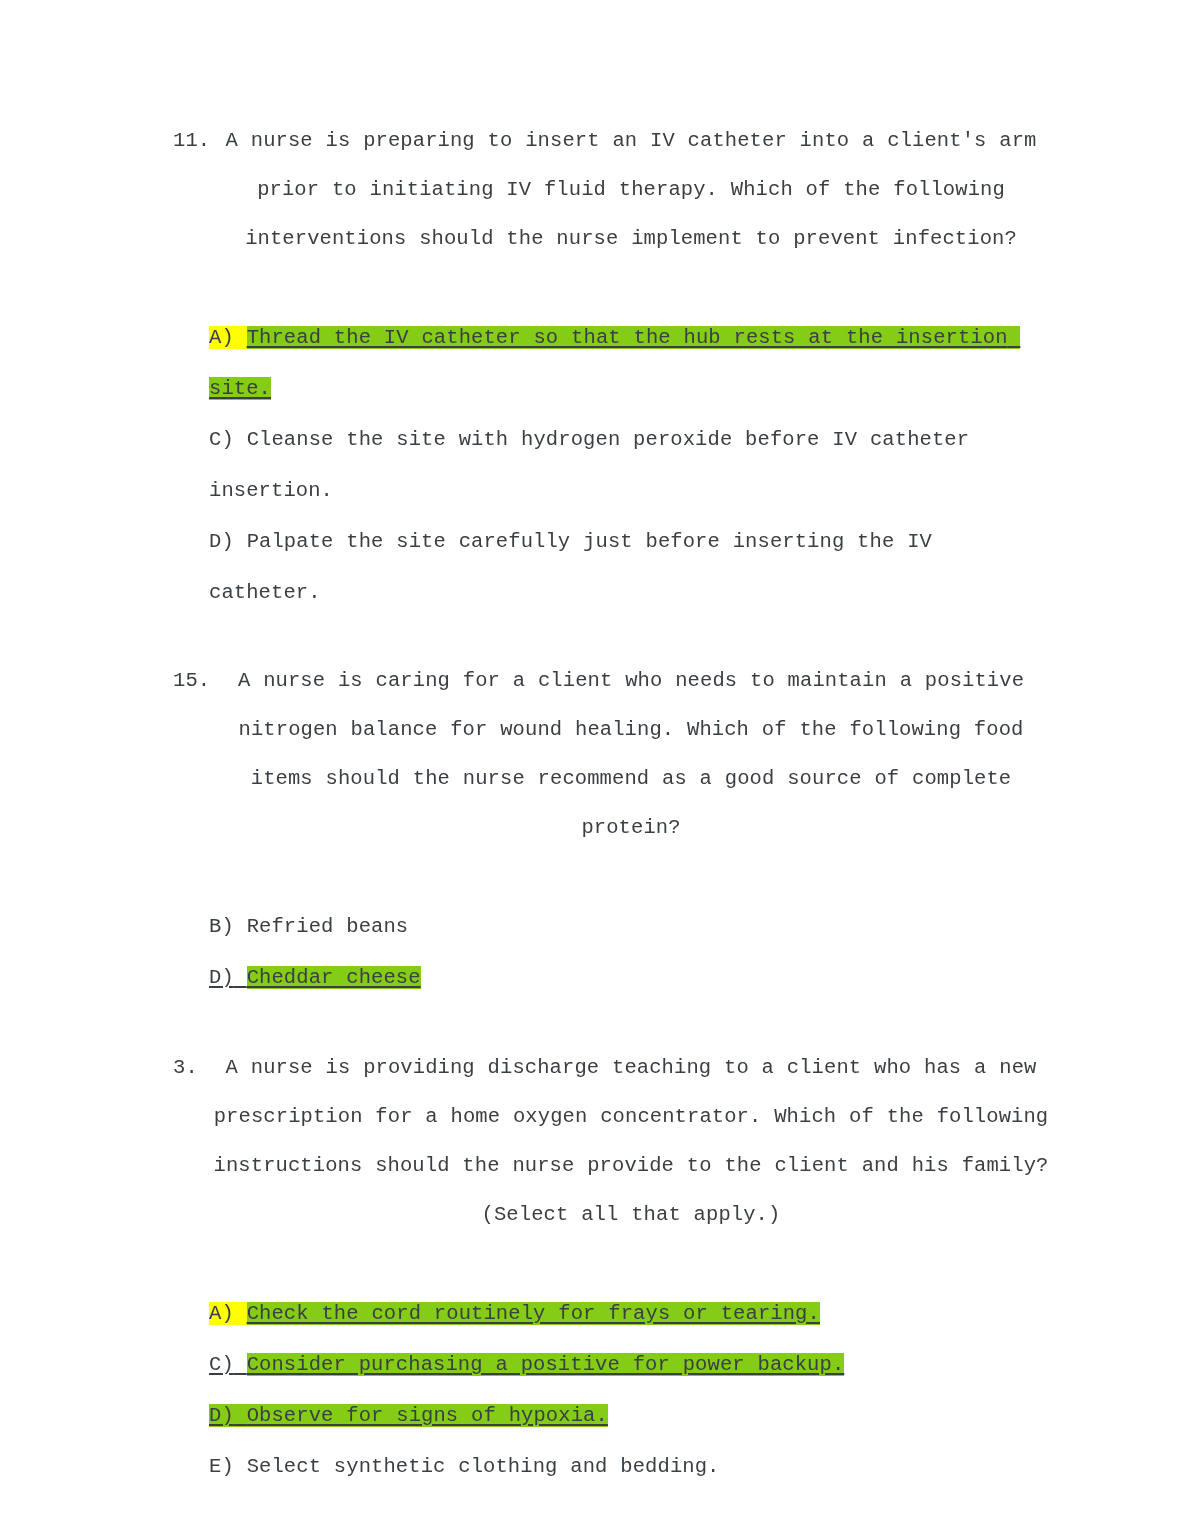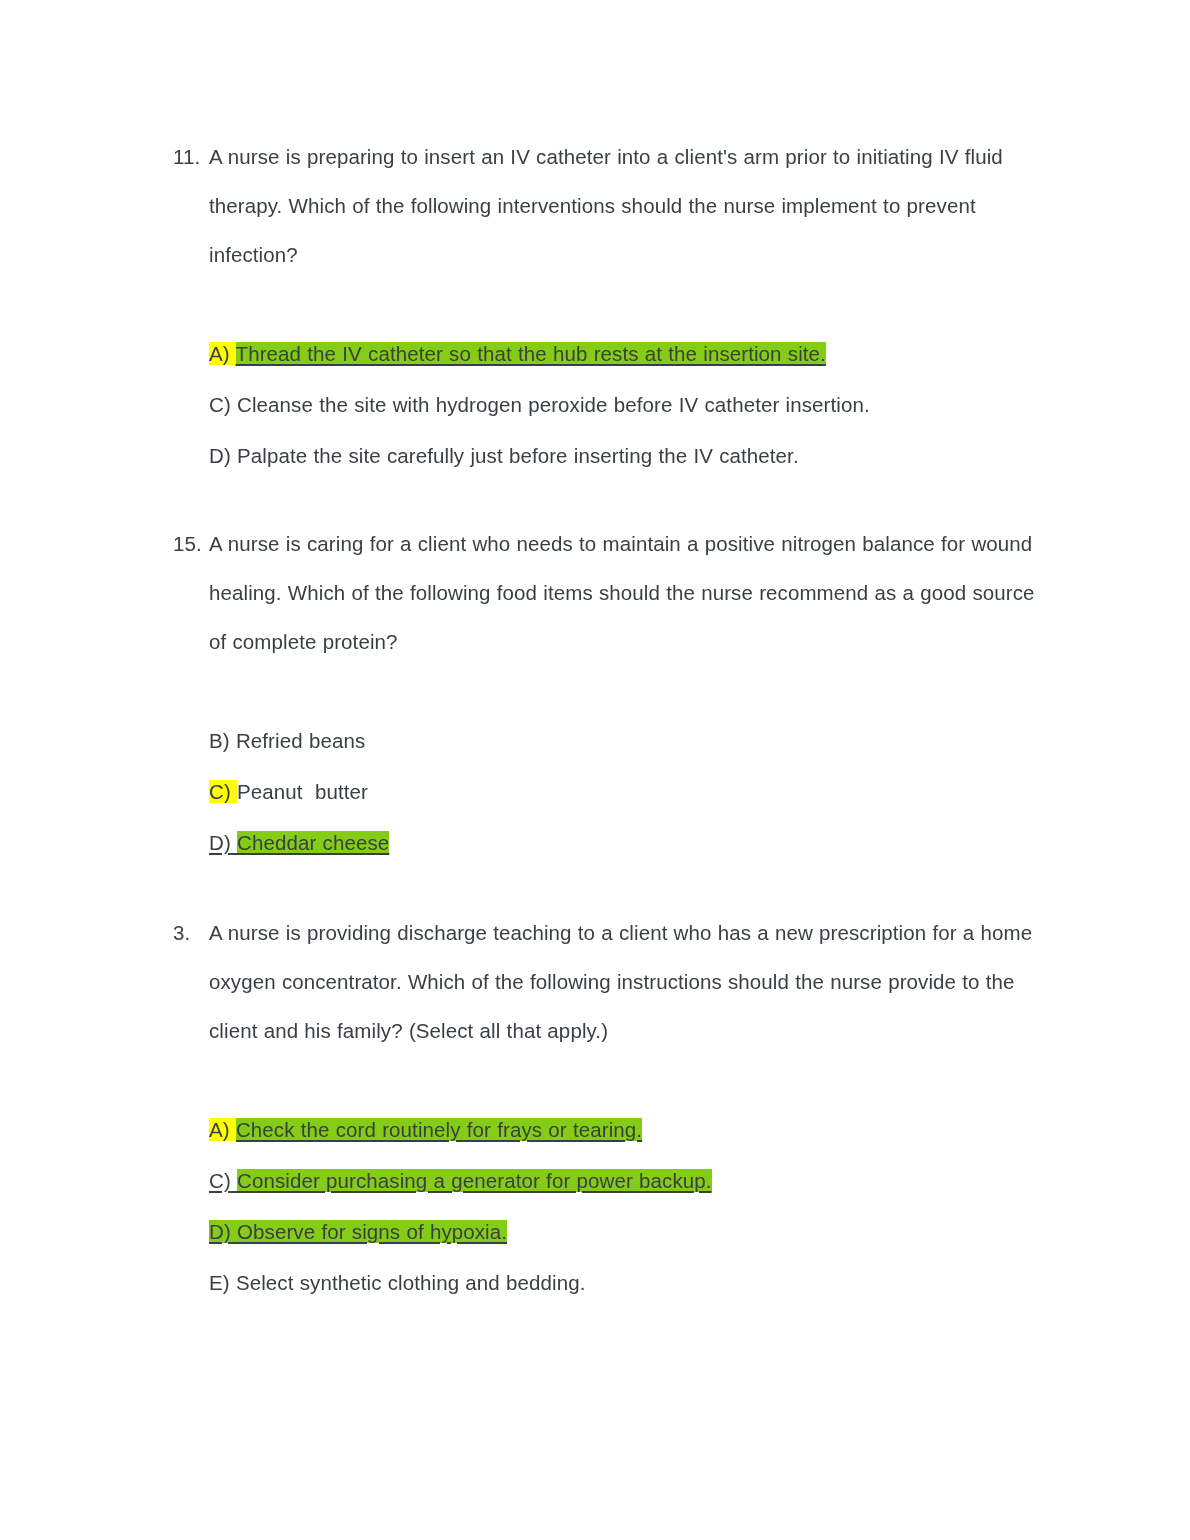--- a/index.html
+++ b/index.html
@@ -21,22 +21,23 @@
     height: 1540px;
     background: #ffffff;
     overflow: hidden;
     box-sizing: border-box;
     padding: 0;
   }
 
   .content {
     position: absolute;
     left: 173px;
-    top: 132px;
+    top: 116px;
     width: 880px;
+    font-family: Liberation Mono, monospace;
   }
 
   .question-block {
     margin: 0 0 0 0;
   }
 
   
   .stem {
     position: relative;
     padding-left: 36px;
@@ -50,20 +51,21 @@
     position: absolute;
     left: 0;
     top: 0;
     width: 32px;
     text-align: left;
     font-size: 20.5px;
     line-height: 49px;
   }
   .stem-text {
     display: block;
+    text-align: center;
   }
 
   
   .options {
     margin-top: 49px;   
     padding-left: 36px;
   }
   .option {
     font-size: 20.5px;
     line-height: 51px;
@@ -102,34 +104,33 @@
 
     <div class="gap-after-q11"></div>
 
     <div class="question-block">
       <div class="stem">
         <span class="stem-number">15.</span>
         <span class="stem-text">A nurse is caring for a client who needs to maintain a positive nitrogen balance for wound healing. Which of the following food items should the nurse recommend as a good source of complete protein?</span>
       </div>
       <div class="options">
         <div class="option"><span>B)</span><span> </span><span>Refried beans</span></div>
-        <div class="option"><span class="hl">C)</span><span class="hl trailing-space"> </span><span>Peanut  butter</span></div>
         <div class="option"><span class="ul">D)</span><span class="ul trailing-space"> </span><span class="hl ul">Cheddar cheese</span></div>
       </div>
     </div>
 
     <div class="gap-after-q12"></div>
 
     <div class="question-block">
       <div class="stem">
         <span class="stem-number">3.</span>
         <span class="stem-text">A nurse is providing discharge teaching to a client who has a new prescription for a home oxygen concentrator. Which of the following instructions should the nurse provide to the client and his family? (Select all that apply.)</span>
       </div>
       <div class="options">
         <div class="option"><span class="hl">A)</span><span class="hl trailing-space"> </span><span class="hl ul">Check the cord routinely for frays or tearing.</span></div>
-        <div class="option"><span class="ul">C)</span><span class="ul trailing-space"> </span><span class="hl ul">Consider purchasing a generator for power backup.</span></div>
+        <div class="option"><span class="ul">C)</span><span class="ul trailing-space"> </span><span class="hl ul">Consider purchasing a positive for power backup.</span></div>
         <div class="option"><span class="hl ul">D)</span><span class="hl ul trailing-space"> </span><span class="hl ul">Observe for signs of hypoxia.</span></div>
         <div class="option"><span>E)</span><span> </span><span>Select synthetic clothing and bedding.</span></div>
       </div>
     </div>
 
   </div>
 </div>
 
 </body></html>

